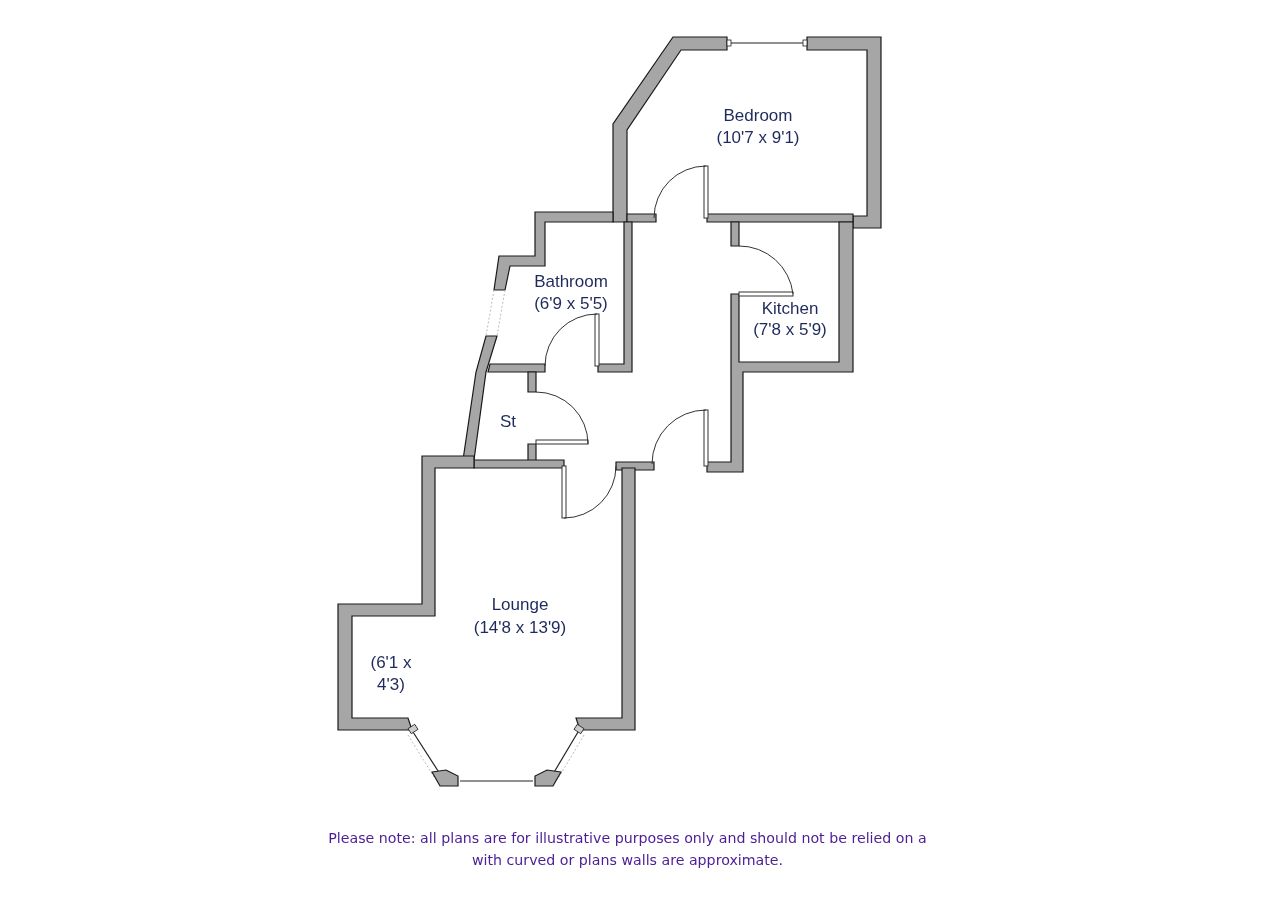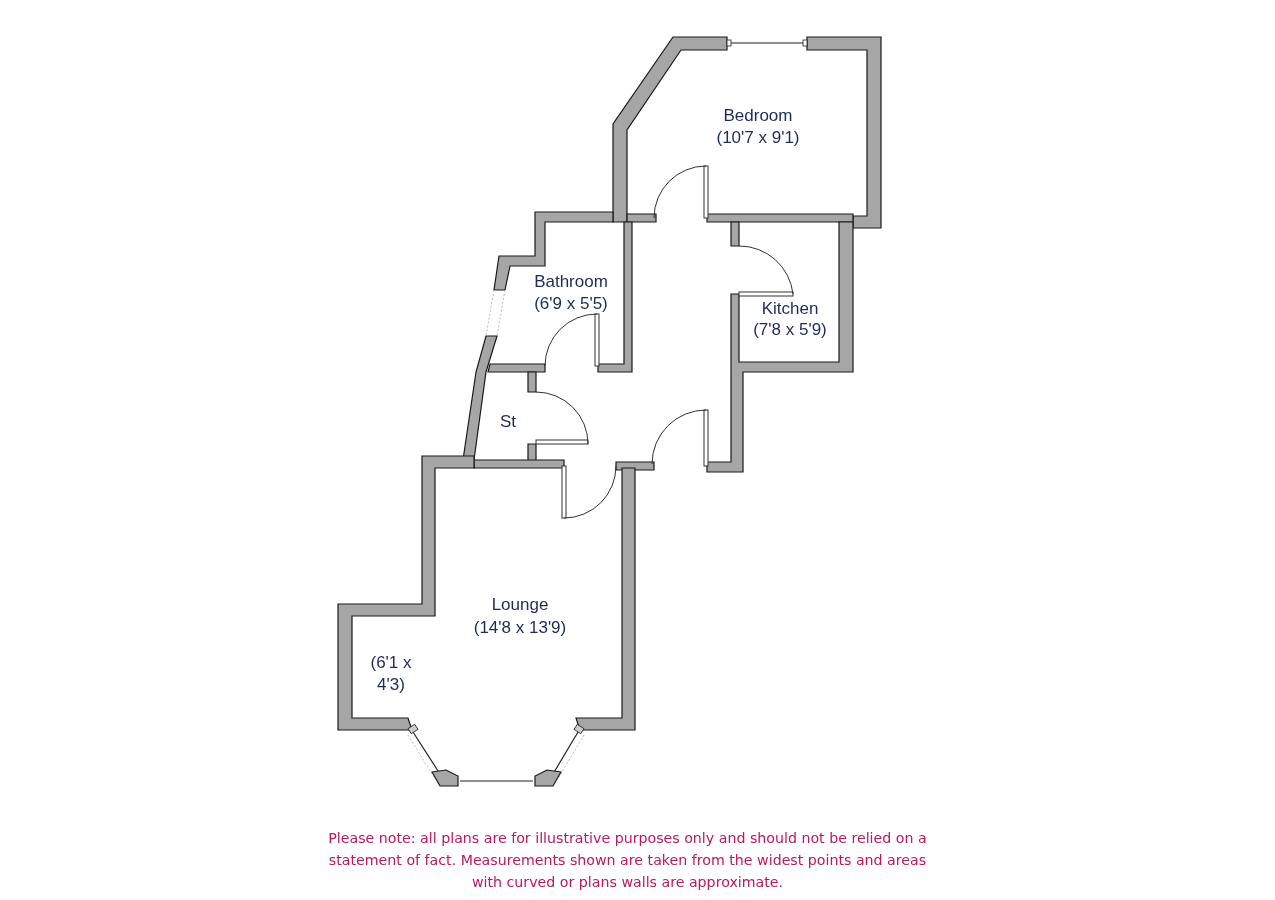--- a/index.html
+++ b/index.html
@@ -4,21 +4,21 @@
 <style>
   html, body { margin: 0; padding: 0; background: #ffffff; }
   body { width: 1275px; height: 900px; position: relative; overflow: hidden; font-family: "Liberation Sans", sans-serif; }
   #plan { position: absolute; left: 0; top: 0; width: 1275px; height: 900px; }
   .wall { fill: #a6a6a6; stroke: #1a1a1a; stroke-width: 1.2; stroke-linejoin: miter; }
   .door-arc { fill: none; stroke: #333; stroke-width: 1; }
   .door-leaf { fill: #fff; stroke: #333; stroke-width: 1; }
   .win-line { stroke: #222; stroke-width: 1.2; }
   .win-ghost { stroke: #bbb; stroke-width: 1; stroke-dasharray: 2 2; }
   .label { font-family: "Liberation Sans", sans-serif; font-size: 17px; fill: #1f2a5c; text-anchor: middle; }
-  .note { position: absolute; left: 300px; top: 827px; width: 655px; text-align: center; font-family: "DejaVu Sans", sans-serif; font-size: 14.2px; line-height: 22px; color: #be185d; }
+  .note { position: absolute; left: 300px; top: 827px; width: 655px; text-align: center; font-family: "DejaVu Sans", sans-serif; font-size: 14.2px; line-height: 22px; color: #4c1d95; }
 </style>
 </head>
 <body>
 
 <svg id="plan" viewBox="0 0 1275 900" xmlns="http://www.w3.org/2000/svg">
 
   <g>
 
     <polygon class="wall" points="727,37 673,37 613,124 613,222 627,222 627,130 681,50 727,50"></polygon>
 
@@ -122,15 +122,14 @@
 
   <text class="label" x="520" y="610">Lounge</text>
   <text class="label" x="520" y="633">(14'8 x 13'9)</text>
 
   <text class="label" x="391" y="668">(6'1 x</text>
   <text class="label" x="391" y="690">4'3)</text>
 </svg>
 
 <div class="note">
   <div>Please note: all plans are for illustrative purposes only and should not be relied on a</div>
-  <div>statement of fact. Measurements shown are taken from the widest points and areas</div>
   <div>with curved or plans walls are approximate.</div>
 </div>
 
 </body></html>

